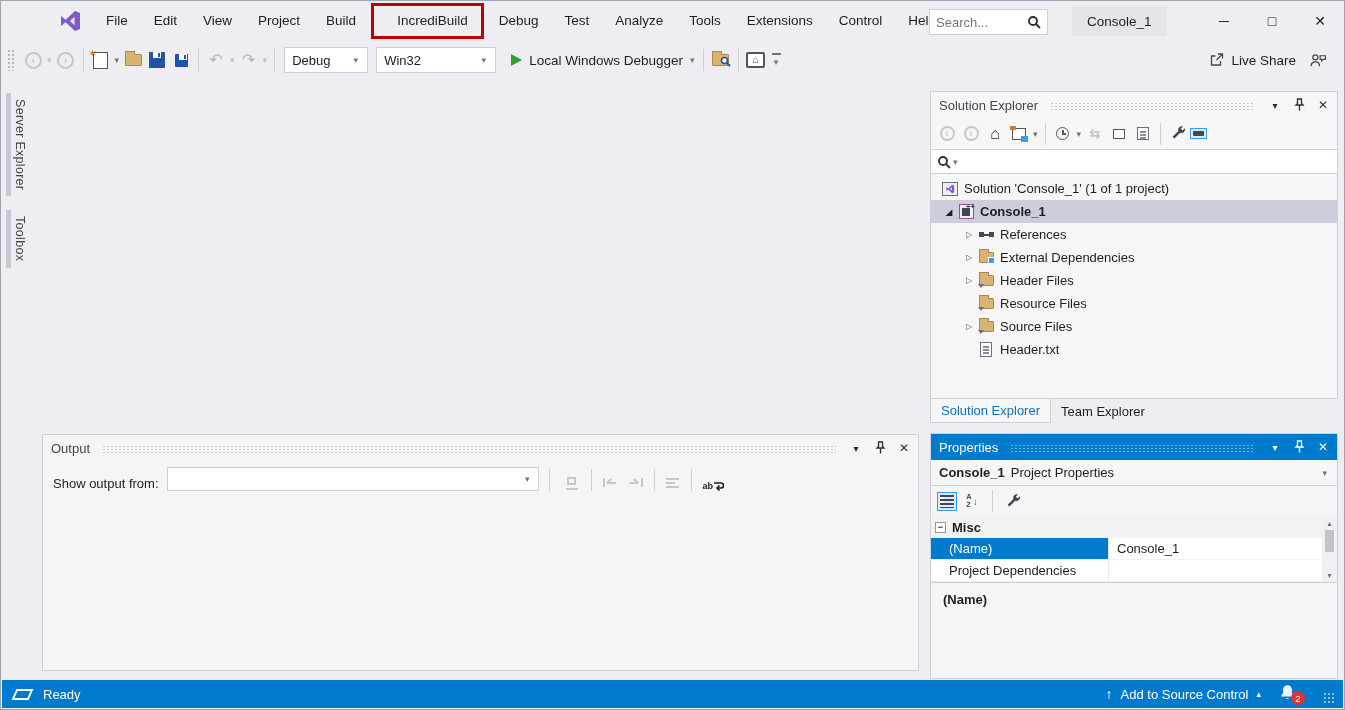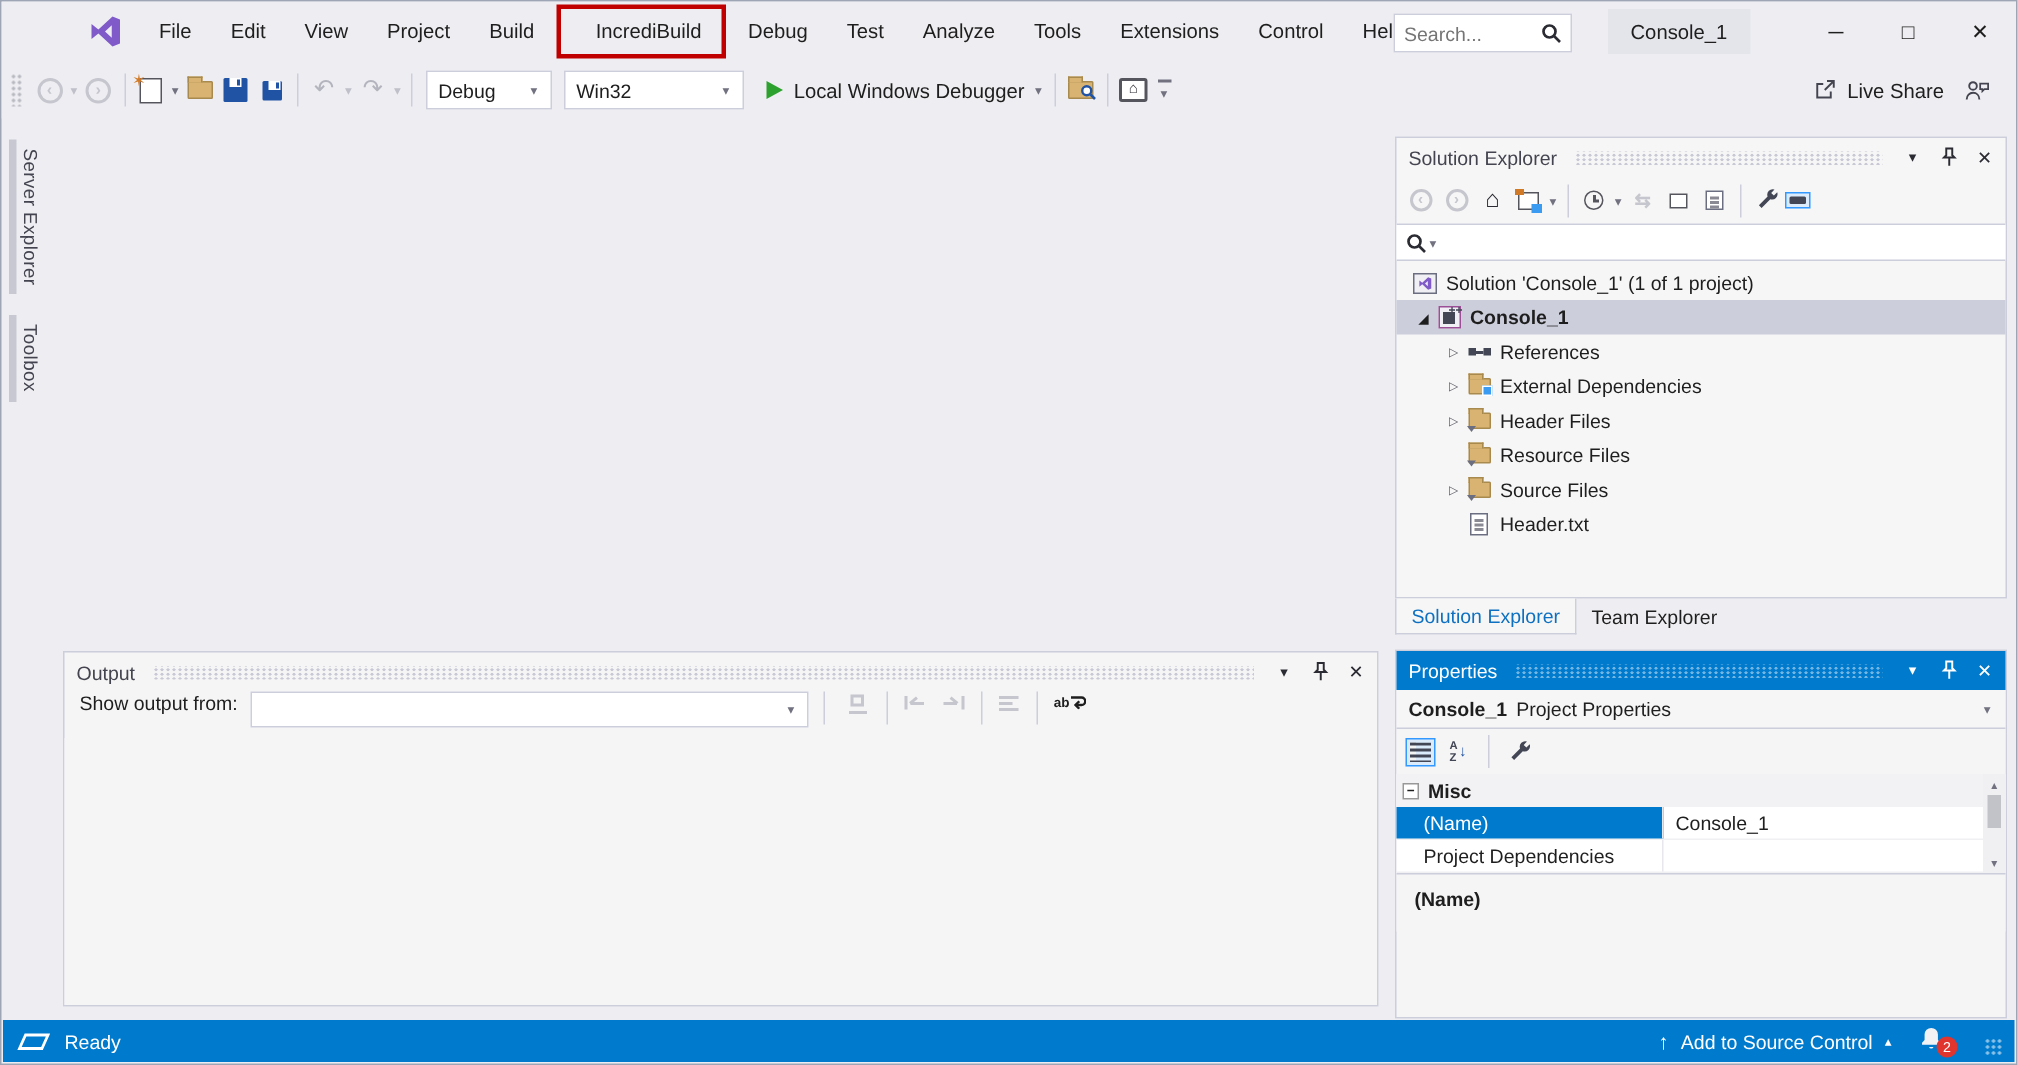--- a/index.html
+++ b/index.html
@@ -111,21 +111,21 @@
   .gname { width:178px; display:flex; align-items:center; padding-left:18px; border-right:1px solid #E8E8EC; }
   .gname.sel { background:#007ACC; color:#fff; }
   .gval { flex:1; display:flex; align-items:center; padding-left:8px; }
   .vscroll { position:absolute; right:0; top:0; width:15px; height:66px; background:#F0F0F3; display:flex; flex-direction:column; align-items:center; }
   .vscroll .sarrow { font-size:8px; color:#717180; height:14px; display:flex; align-items:center; }
   .vscroll .thumb { width:9px; height:22px; background:#C2C3C9; }
   .vscroll .spacer { flex:1; }
   .props-desc { background:#F5F5F5; border-top:1px solid #CCCEDB; padding:9px 12px; }
   .props-desc .dt { font-weight:bold; margin-bottom:5px; }
   
-  .out-toolbar { height:30px; display:flex; align-items:flex-start; padding:0 10px; }
+  .out-toolbar { height:30px; display:flex; align-items:flex-end; padding:0 10px; }
   .out-combo { width:372px; height:24px; background:#fff; border:1px solid #CCCEDB; margin-left:8px; display:flex; align-items:center; padding:0 6px; }
   .out-combo .caret { margin-left:auto; }
   .gicon { width:18px; height:16px; margin:0 4px; position:relative; }
   .gline { position:absolute; background:#C6C6CE; }
   .wordwrap { display:flex; align-items:flex-end; color:#1E1E1E; margin-left:6px; }
   .wordwrap .ab { font-size:9px; font-weight:bold; line-height:1; }
   .out-body { position:absolute; left:0; right:0; top:57px; bottom:0; background:#F5F5F5; }
   
   .statusbar { position:absolute; left:1px; right:1px; bottom:1px; height:28px; background:#007ACC; color:#fff;
     display:flex; align-items:center; font-size:13px; }

